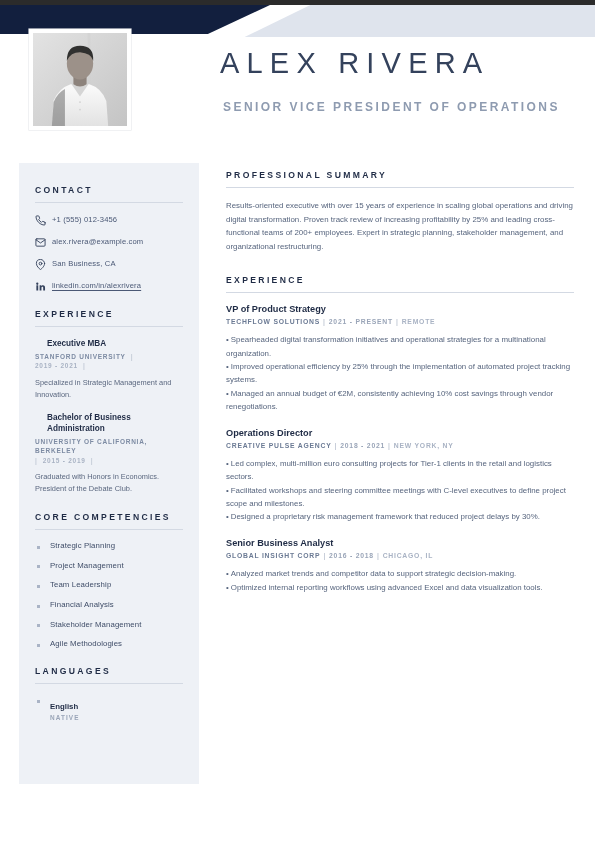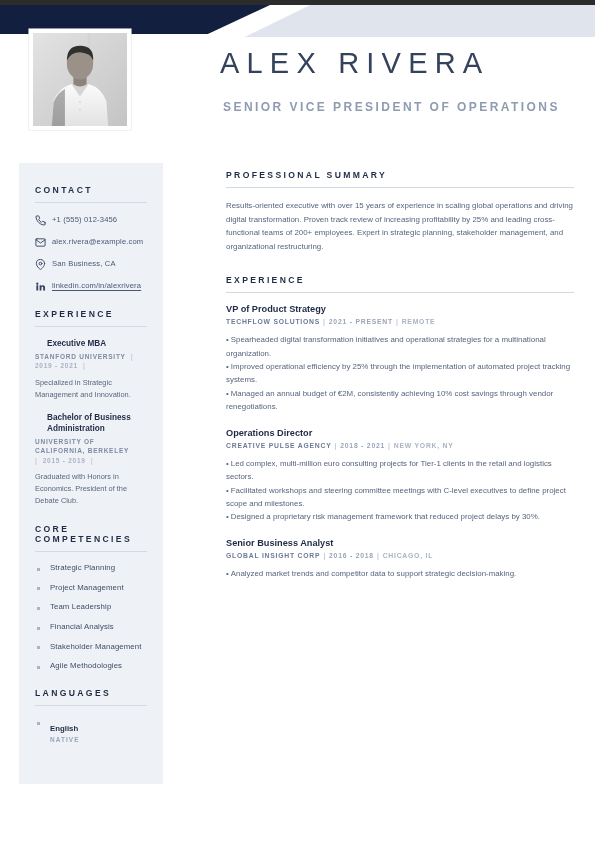--- a/index.html
+++ b/index.html
@@ -85,21 +85,21 @@
     font-weight: 700;
     letter-spacing: 2.45px;
     color: #8e9bb0;
     white-space: nowrap;
   }
 
   
   .sidebar {
     position: absolute;
     left: 19px; top: 163px;
-    width: 144px; height: 621px;
+    width: 180px; height: 621px;
     background: #eef1f6;
     box-sizing: border-box;
     padding: 22px 16px 0 16px;
   }
   .side-head {
     font-size: 8.6px;
     font-weight: 700;
     letter-spacing: 2.35px;
     color: #1f2b45;
     padding-bottom: 7px;
@@ -433,19 +433,20 @@
         </div>
       </div>
 
       <div class="job">
         <div class="job-title">Senior Business Analyst</div>
         <div class="job-meta">
           <span class="job-company">GLOBAL INSIGHT CORP</span><span class="meta-sep">|</span><span class="job-dates">2016 - 2018</span><span class="meta-sep">|</span><span class="job-loc">CHICAGO, IL</span>
         </div>
         <div class="job-bullets">
           <div class="job-bullet"><span class="bdot">•</span><span>Analyzed market trends and competitor data to support strategic decision-making.</span></div>
+          <div class="job-bullet"><span class="bdot">•</span><span>Optimized internal reporting workflows using advanced Excel and data visualization tools.</span></div>
         </div>
       </div>
 
     </section>
   </main>
 
 </div>
 
 </body></html>

